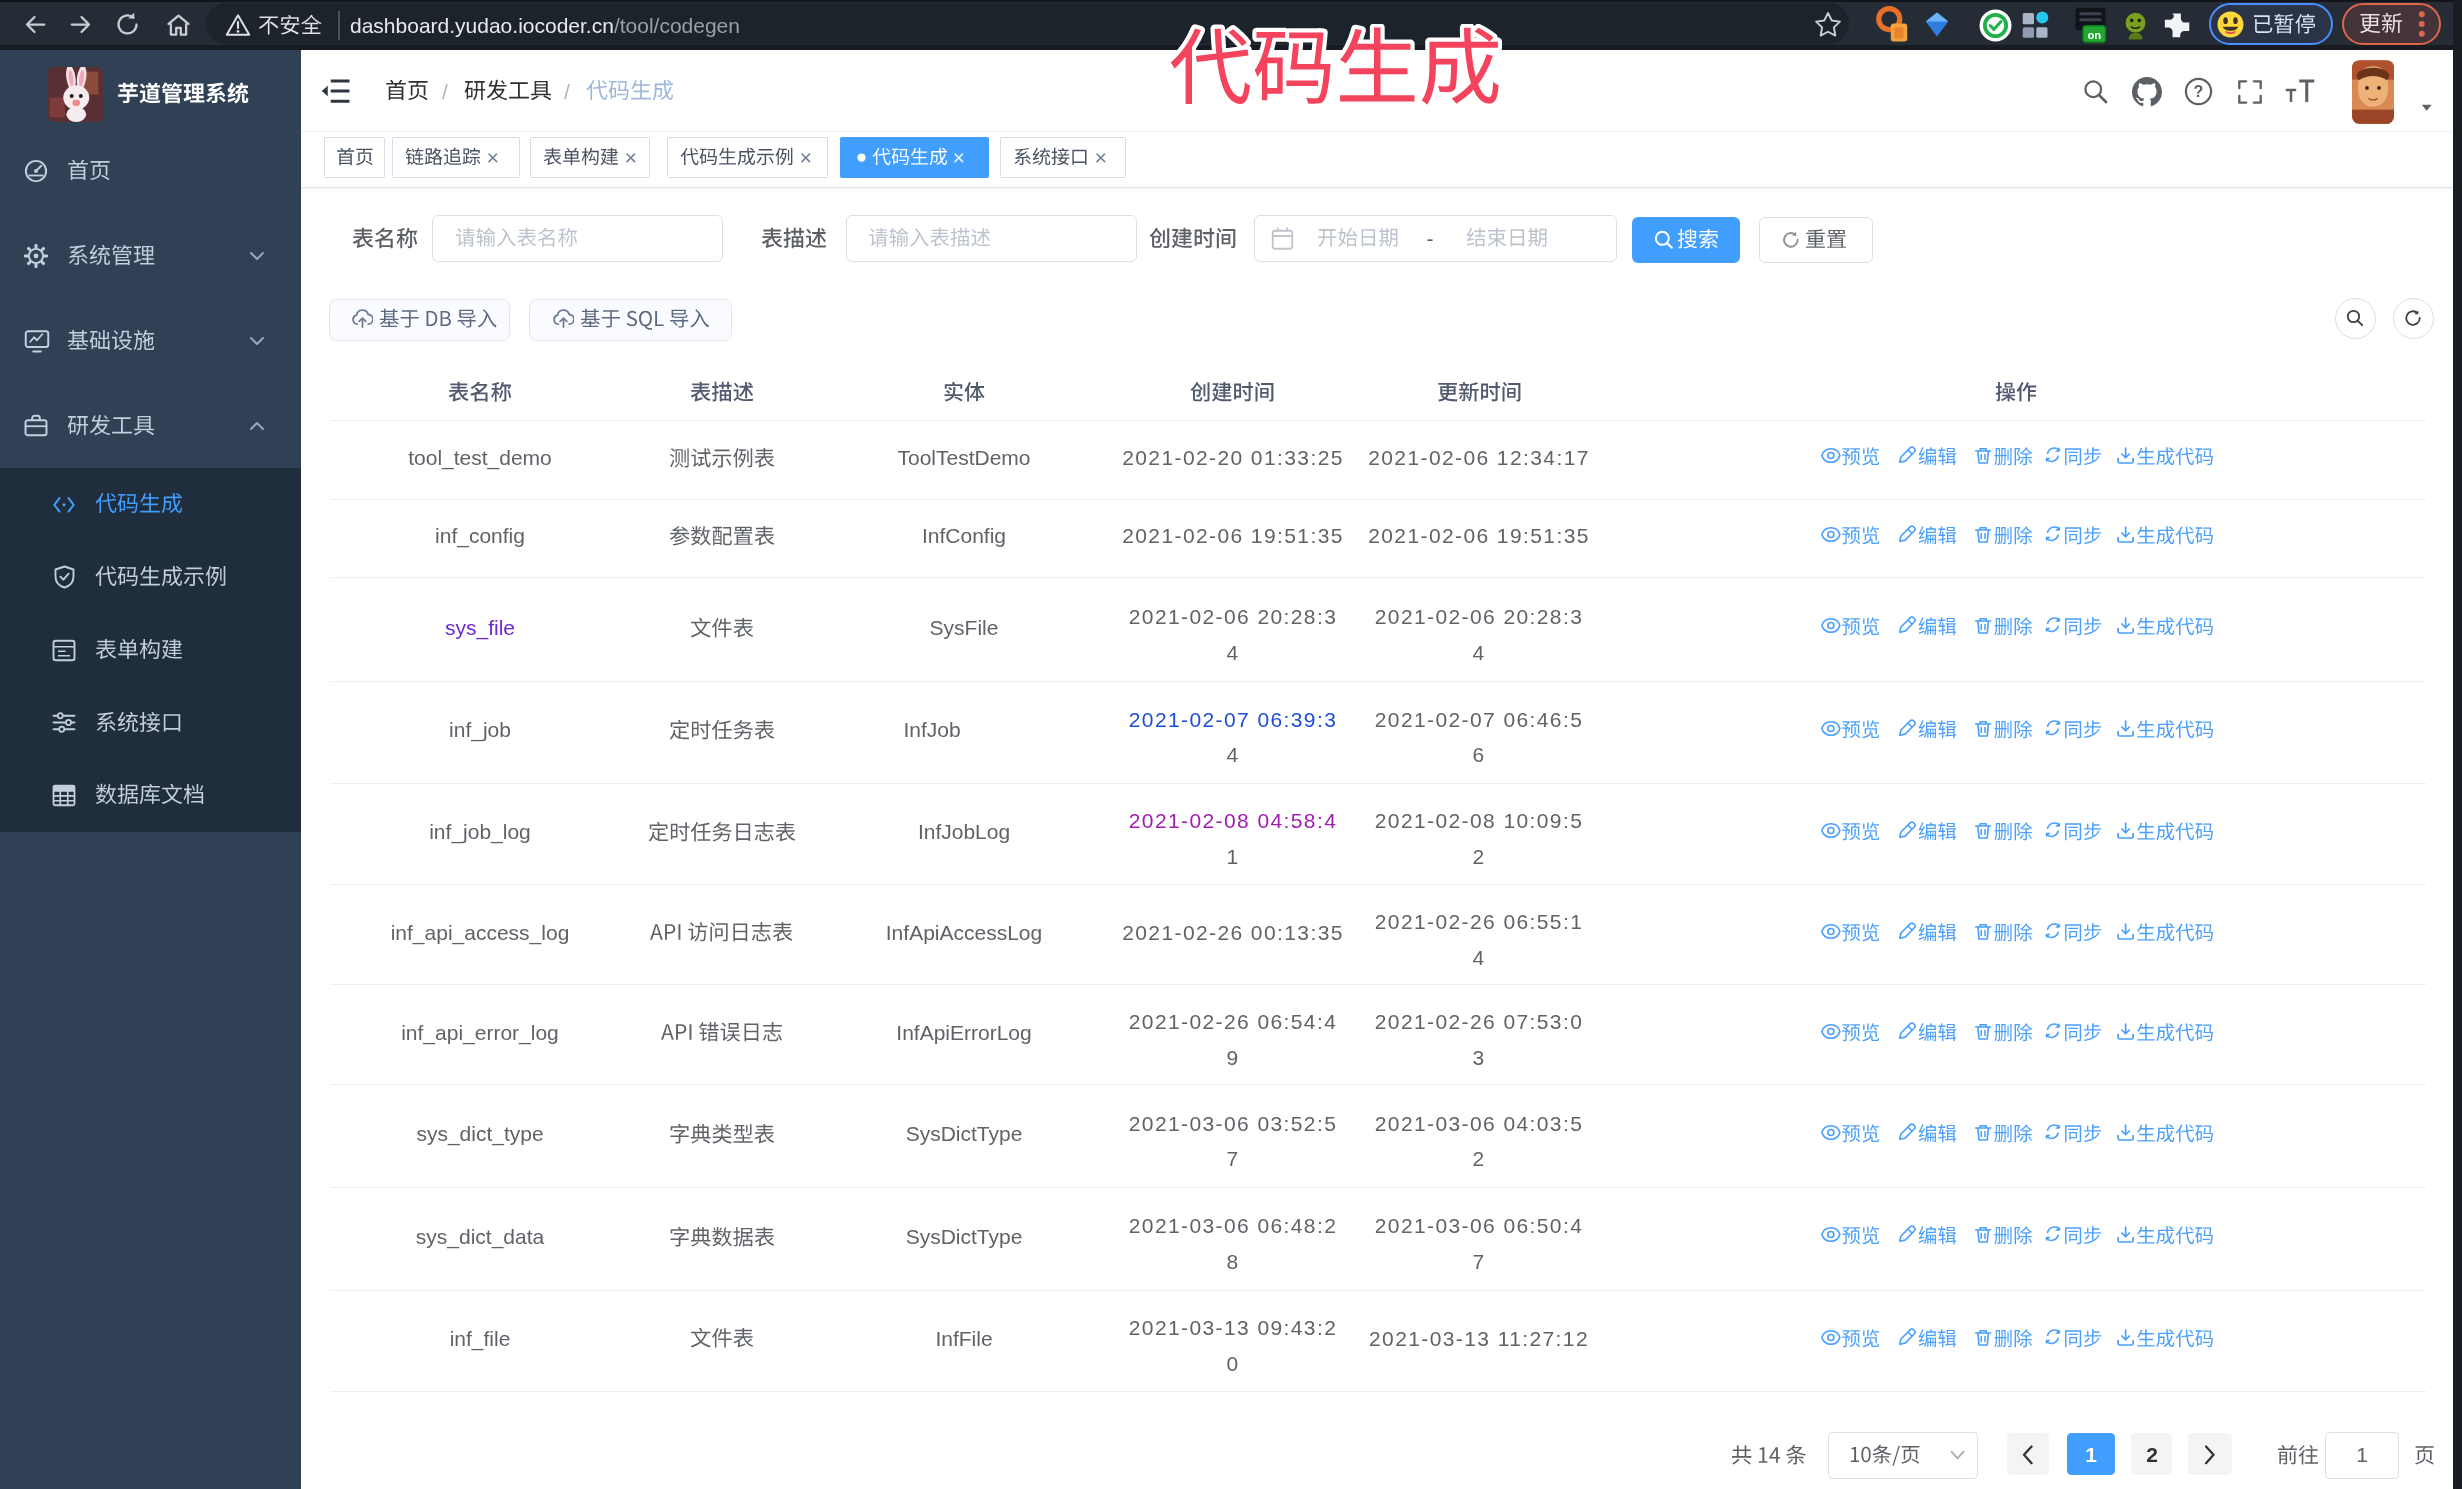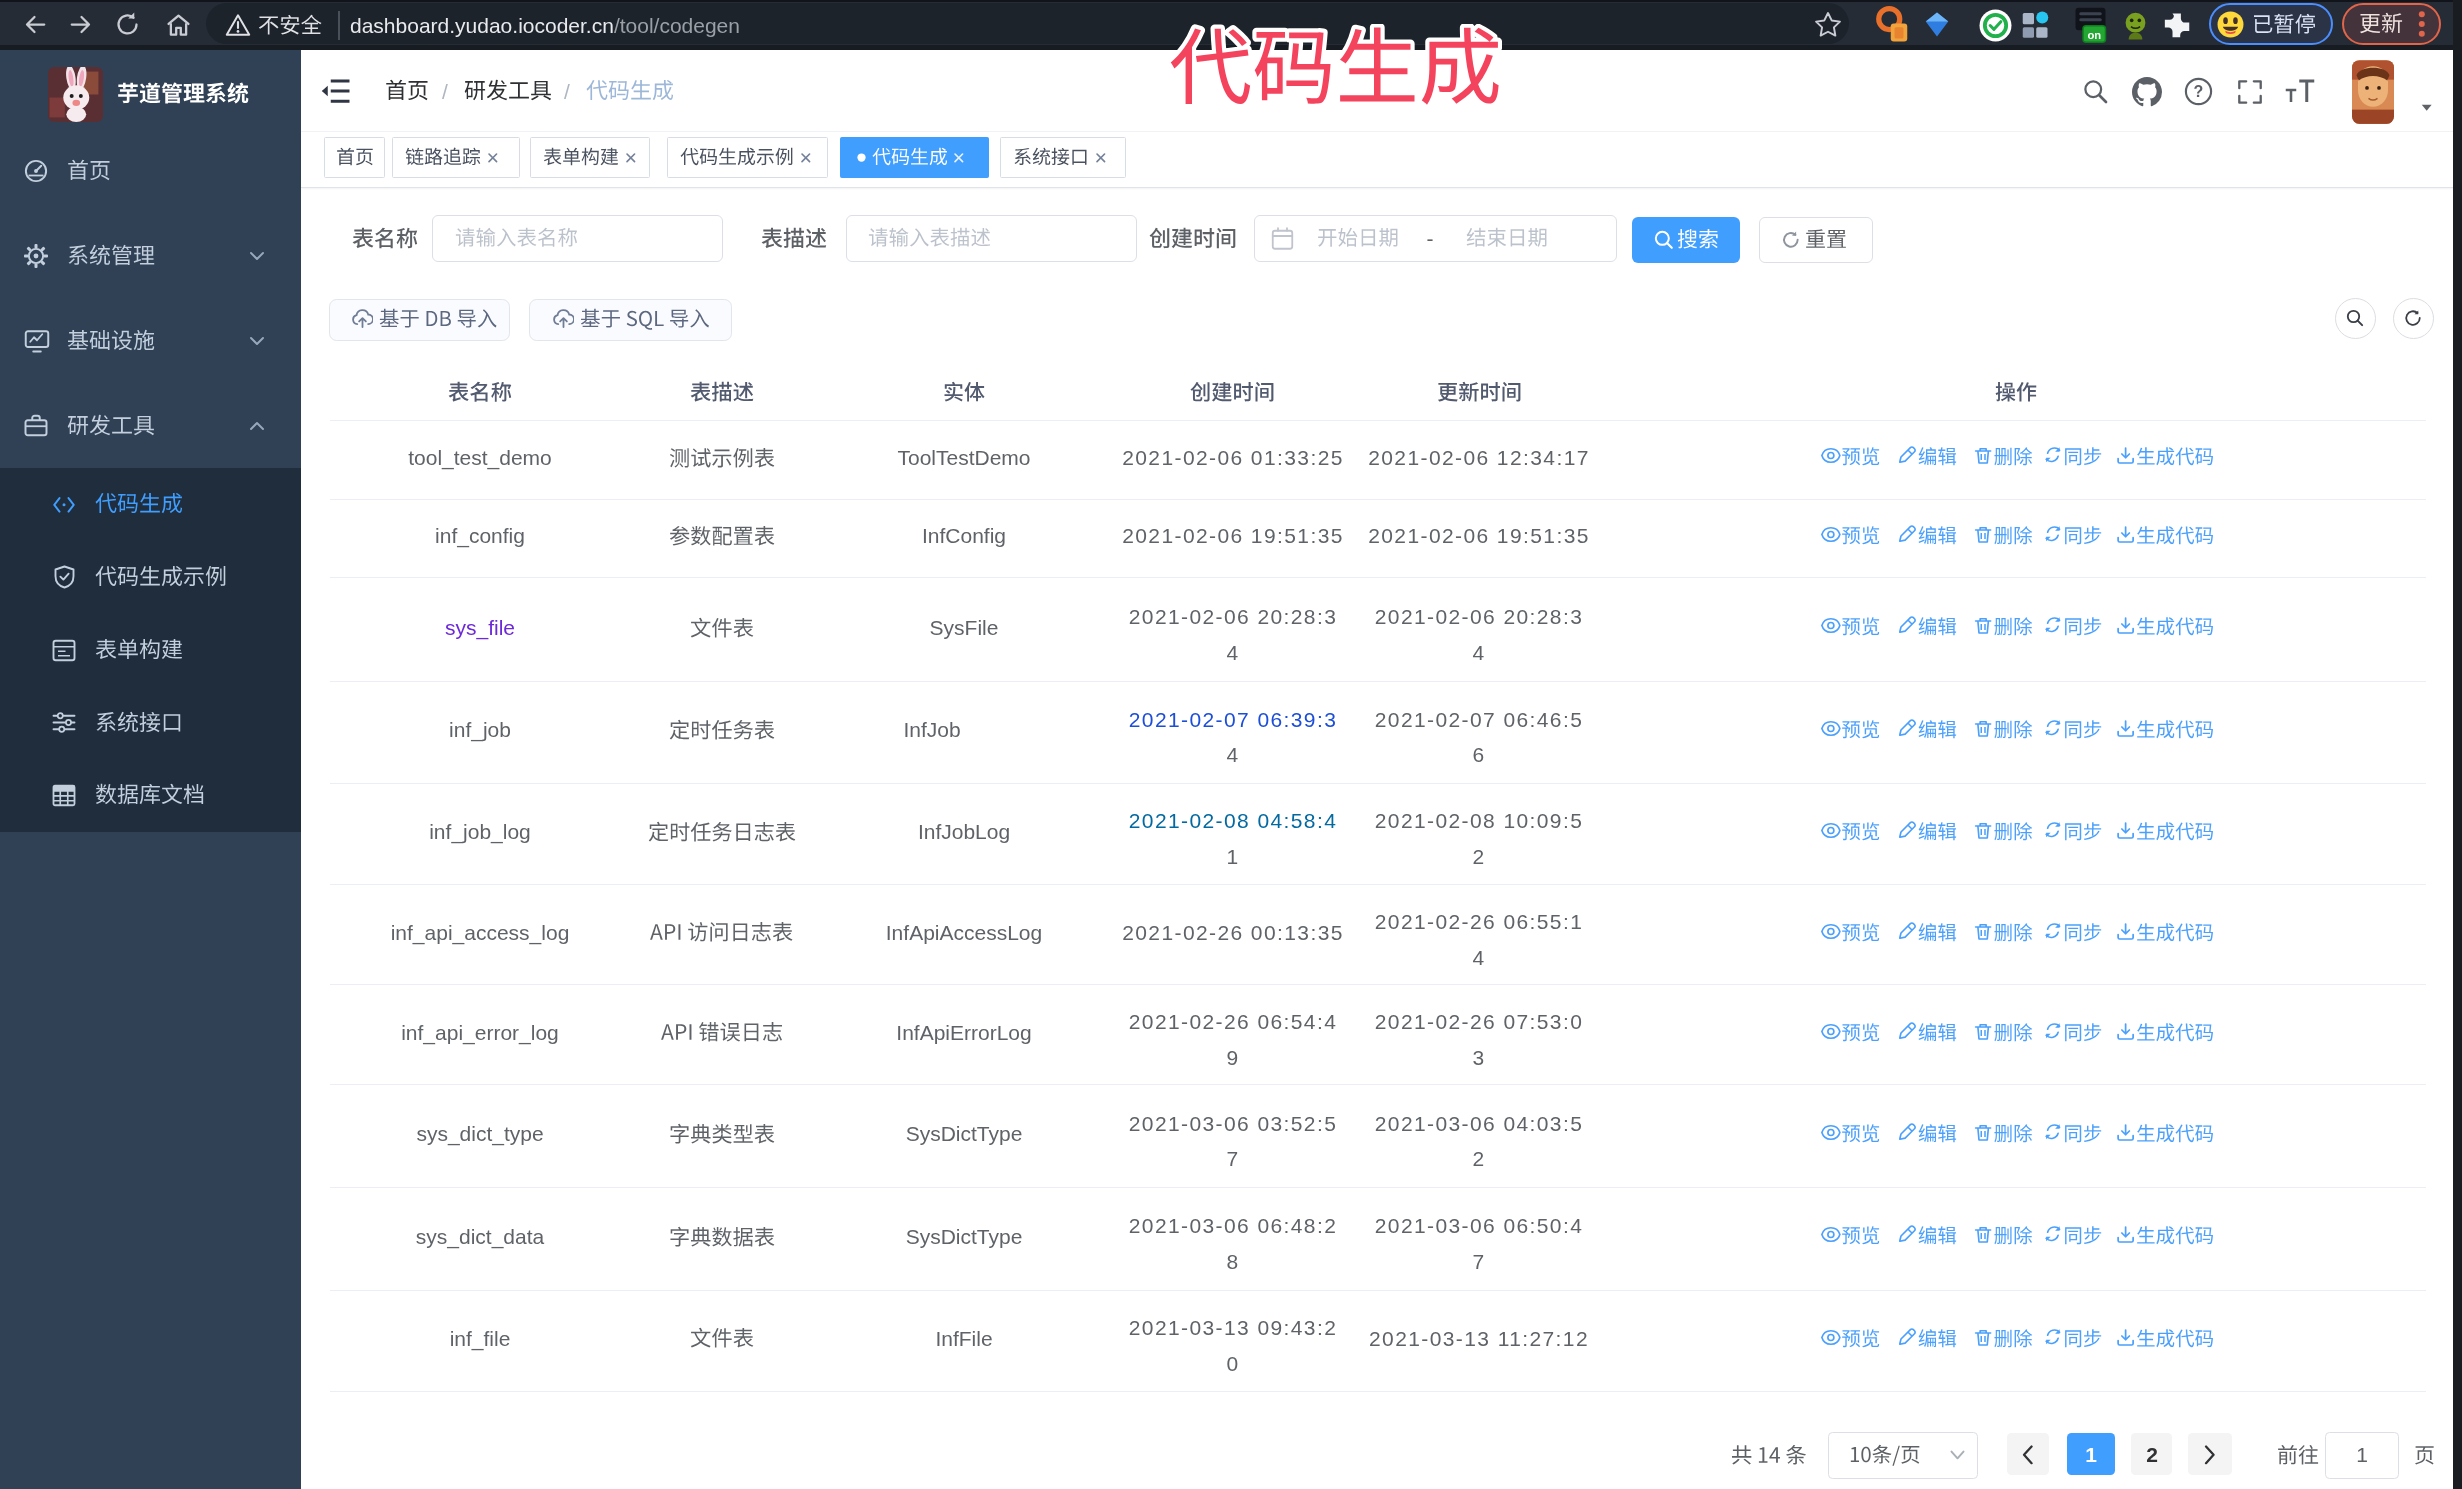--- a/index.html
+++ b/index.html
@@ -433,21 +433,21 @@
         </g>
       </g>
     </defs>
   </svg>
 <div style="position:absolute;left:330px;top:499px;width:2096px;height:0.8px;background:#ebeef5;"></div>
 <span style="position:absolute;left:480px;top:458px;transform:translate(-50%,-50%);font:400 21px 'Liberation Sans',sans-serif;color:#5f6368;white-space:nowrap;">tool_test_demo</span>
 <div style="position:absolute;left:669px;top:447px;line-height:0"><svg width="106" height="23" viewBox="0 0 140 30">
       <path d="M13.6 22.1C15 23.5 16.7 25.4 17.5 26.7L18.8 25.7C18 24.5 16.4 22.6 14.9 21.3ZM8.7 2.7V20.3H10.4V4.4H16.5V20.2H18.2V2.7ZM24.3 1.5V24.4C24.3 24.9 24.1 25 23.7 25C23.3 25 22 25 20.5 25C20.8 25.5 21.1 26.3 21.1 26.8C23.1 26.8 24.3 26.7 25 26.4C25.7 26.1 26 25.6 26 24.4V1.5ZM20.4 3.6V20.4H22.1V3.6ZM12.5 6.4V16.3C12.5 19.7 11.9 23.2 7.3 25.5C7.6 25.8 8.1 26.5 8.3 26.8C13.3 24.3 14.1 20 14.1 16.3V6.4ZM2.3 2.9C3.8 3.8 5.9 5.1 6.8 6L8.1 4.3C7.1 3.5 5 2.2 3.5 1.4ZM1.1 10.5C2.6 11.3 4.6 12.6 5.7 13.4L6.9 11.8C5.9 10.9 3.8 9.7 2.3 9ZM1.6 25.4 3.5 26.5C4.7 23.9 6.1 20.5 7.1 17.6L5.4 16.5C4.3 19.6 2.7 23.2 1.6 25.4Z M31.4 2.9C32.8 4.2 34.6 6 35.4 7.1L36.9 5.7C36 4.5 34.2 2.9 32.8 1.7ZM49.8 2.4C50.9 3.6 52.2 5.3 52.8 6.4L54.3 5.4C53.7 4.3 52.4 2.7 51.2 1.5ZM29.4 9.9V11.9H33.3V22C33.3 23.2 32.5 24 31.9 24.3C32.3 24.8 32.8 25.6 33 26.2C33.4 25.6 34.2 25.1 39 21.9C38.8 21.5 38.5 20.7 38.4 20.1L35.3 22.1V9.9ZM46.8 1.3 47 6.9H37.7V9H47C47.5 19.5 48.9 26.7 52.3 26.8C53.4 26.8 54.5 25.6 55.1 20.9C54.7 20.7 53.8 20.2 53.4 19.7C53.2 22.5 52.9 24.1 52.4 24.1C50.7 24 49.6 17.6 49.1 9H54.9V6.9H49C49 5.1 48.9 3.2 48.9 1.3ZM38.1 22.9 38.7 24.9C41 24.2 44.1 23.3 47 22.5L46.7 20.6L43.5 21.5V15H46.1V13H38.6V15H41.5V22Z M62.6 14.8C61.3 18 59.3 21.1 57 23.1C57.5 23.4 58.5 24 58.9 24.3C61.1 22.2 63.3 18.8 64.7 15.4ZM75.2 15.7C77.2 18.4 79.3 22 80.1 24.4L82.2 23.4C81.3 21 79.1 17.5 77.1 14.9ZM60.2 3.2V5.3H79.9V3.2ZM57.7 10V12.1H68.9V24.1C68.9 24.6 68.7 24.7 68.2 24.7C67.7 24.7 65.9 24.7 64 24.6C64.3 25.3 64.6 26.2 64.7 26.9C67.2 26.9 68.9 26.8 69.8 26.5C70.8 26.1 71.2 25.5 71.2 24.1V12.1H82.3V10Z M103.3 4.4V20H105.2V4.4ZM107.9 1.3V24C107.9 24.5 107.7 24.6 107.3 24.6C106.8 24.6 105.3 24.7 103.6 24.6C103.9 25.2 104.2 26.1 104.4 26.7C106.5 26.7 107.9 26.6 108.7 26.3C109.5 26 109.9 25.3 109.9 24V1.3ZM94 16.5C95 17.3 96.2 18.3 97 19.1C95.7 21.9 94 24 92 25.3C92.4 25.7 93 26.4 93.3 26.9C97.6 23.9 100.5 18.1 101.5 9.1L100.3 8.8L99.9 8.9H96.3C96.7 7.5 97 6.1 97.3 4.6H102.1V2.7H92.3V4.6H95.3C94.4 9.1 93 13.3 91 16.1C91.5 16.4 92.3 17.1 92.6 17.4C93.9 15.6 94.9 13.4 95.7 10.8H99.3C99 13.1 98.5 15.3 97.8 17.1C97 16.4 96 15.7 95.2 15.1ZM89.9 1.1C88.8 5.3 87.1 9.3 84.9 12C85.3 12.5 85.8 13.6 86 14.1C86.7 13.2 87.4 12.2 88 11.1V26.8H89.9V7.1C90.7 5.3 91.3 3.5 91.8 1.7Z M119.1 26.9C119.7 26.4 120.7 26.1 128.5 23.6C128.4 23.1 128.3 22.3 128.2 21.7L121.4 23.8V17.6C123.1 16.5 124.6 15.2 125.8 13.9C128 19.7 131.9 24 137.7 25.9C138 25.4 138.6 24.6 139.1 24.1C136.3 23.3 133.9 21.9 132 20.1C133.8 19 135.8 17.6 137.4 16.2L135.7 15C134.5 16.2 132.5 17.7 130.8 18.8C129.6 17.4 128.6 15.7 127.8 13.9H138.2V12H127V9.5H136V7.8H127V5.4H137.3V3.6H127V1.1H124.9V3.6H114.9V5.4H124.9V7.8H116.4V9.5H124.9V12H113.8V13.9H123.1C120.5 16.2 116.5 18.4 113 19.5C113.5 19.9 114.1 20.7 114.4 21.2C116 20.7 117.6 19.9 119.2 19V23.1C119.2 24.2 118.6 24.7 118.1 24.9C118.5 25.4 118.9 26.3 119.1 26.9Z" fill="#5f6368"></path>
     </svg></div>
 <span style="position:absolute;left:964px;top:458px;transform:translate(-50%,-50%);font:400 21px 'Liberation Sans',sans-serif;color:#5f6368;white-space:nowrap;">ToolTestDemo</span>
-<span style="position:absolute;left:1233px;top:458px;transform:translate(-50%,-50%);font:400 21px 'Liberation Sans',sans-serif;color:#5f6368;white-space:nowrap;letter-spacing:1.4px;">2021-02-06 01:33:25</span>
+<span style="position:absolute;left:1233px;top:458px;transform:translate(-50%,-50%);font:400 21px 'Liberation Sans',sans-serif;color:#5f6368;white-space:nowrap;letter-spacing:1.4px;">2021-02-20 01:33:25</span>
 <span style="position:absolute;left:1479px;top:458px;transform:translate(-50%,-50%);font:400 21px 'Liberation Sans',sans-serif;color:#5f6368;white-space:nowrap;letter-spacing:1.4px;">2021-02-06 12:34:17</span>
 <svg style="position:absolute;left:1819px;top:442px" width="398" height="30" viewBox="0 0 525 40">
     <use href="#ops"></use>
   </svg>
 <div style="position:absolute;left:330px;top:577px;width:2096px;height:0.8px;background:#ebeef5;"></div>
 <span style="position:absolute;left:480px;top:536px;transform:translate(-50%,-50%);font:400 21px 'Liberation Sans',sans-serif;color:#5f6368;white-space:nowrap;text-align:right;">inf_config</span>
 <div style="position:absolute;left:669px;top:525px;line-height:0"><svg width="106" height="23" viewBox="0 0 140 30">
       <path d="M15.3 13.4C13.4 14.8 9.9 16 7.1 16.7C7.6 17.1 8.1 17.7 8.5 18.2C11.3 17.4 14.8 16 17.1 14.3ZM17.8 16.7C15.3 18.5 10.7 20 6.7 20.7C7.1 21.2 7.6 21.8 7.9 22.3C12.1 21.4 16.7 19.8 19.5 17.6ZM21.3 19.7C18.2 22.7 11.8 24.4 4.9 25.1C5.3 25.6 5.7 26.4 6 26.9C13.2 26 19.7 24.1 23.2 20.6ZM5 8.1C5.7 7.9 6.5 7.8 11.3 7.5C10.9 8.5 10.5 9.3 10 10.2H1.5V12H8.6C6.6 14.4 4.1 16.3 1.1 17.6C1.6 17.9 2.4 18.8 2.7 19.2C6 17.5 9 15.2 11.2 12H17C19.1 15 22.4 17.6 25.6 19.1C25.9 18.5 26.6 17.8 27 17.3C24.3 16.3 21.3 14.3 19.3 12H26.6V10.2H12.4C12.9 9.3 13.3 8.4 13.7 7.4L21.5 7.1C22.3 7.7 22.9 8.3 23.3 8.8L25.1 7.6C23.5 5.9 20.4 3.5 17.8 2L16.2 3.1C17.3 3.8 18.5 4.6 19.6 5.4L8.7 5.8C10.5 4.8 12.3 3.4 14 2L12.1 1C10.1 2.9 7.3 4.8 6.4 5.2C5.6 5.7 5 6 4.4 6.1C4.6 6.6 4.9 7.6 5 8.1Z M40.4 1.7C39.9 2.7 39 4.4 38.3 5.4L39.7 6C40.4 5.1 41.4 3.7 42.2 2.4ZM30.5 2.4C31.2 3.6 31.9 5.2 32.2 6.1L33.8 5.4C33.5 4.4 32.8 2.9 32 1.8ZM39.5 17.4C38.8 18.8 37.9 20 36.9 21.1C35.8 20.6 34.7 20 33.7 19.6C34.1 18.9 34.5 18.2 34.9 17.4ZM31.1 20.4C32.5 20.9 34 21.6 35.4 22.3C33.6 23.6 31.4 24.5 29.1 25C29.5 25.4 30 26.2 30.2 26.7C32.7 26 35.1 24.9 37.1 23.2C38.1 23.8 38.9 24.3 39.5 24.8L40.9 23.4C40.2 23 39.4 22.5 38.5 22C40 20.4 41.2 18.4 41.9 16L40.7 15.5L40.4 15.6H35.8L36.4 14.1L34.5 13.8C34.3 14.4 34 15 33.8 15.6H30V17.4H32.9C32.3 18.5 31.7 19.5 31.1 20.4ZM35.2 1.1V6.3H29.4V8.1H34.6C33.2 9.9 31.1 11.6 29.1 12.5C29.5 12.9 30 13.6 30.2 14.1C31.9 13.1 33.8 11.6 35.2 9.9V13.3H37.2V9.5C38.5 10.5 40.2 11.8 40.9 12.5L42.1 10.9C41.4 10.5 38.9 8.9 37.6 8.1H42.9V6.3H37.2V1.1ZM45.6 1.3C44.9 6.3 43.7 11 41.5 13.9C41.9 14.2 42.7 14.9 43.1 15.2C43.8 14.2 44.4 12.9 45 11.6C45.6 14.3 46.4 16.9 47.4 19.1C45.9 21.7 43.7 23.8 40.6 25.3C41 25.7 41.6 26.5 41.8 27C44.7 25.4 46.8 23.5 48.5 21C49.9 23.4 51.6 25.3 53.8 26.6C54.1 26.1 54.7 25.4 55.2 25C52.9 23.7 51 21.7 49.6 19.1C51.1 16.2 52 12.7 52.6 8.5H54.5V6.6H46.6C47 5 47.3 3.3 47.5 1.7ZM50.7 8.5C50.2 11.7 49.5 14.5 48.5 16.9C47.5 14.4 46.7 11.5 46.1 8.5Z M71.5 2.4V4.4H80V11.2H71.6V23.4C71.6 25.9 72.4 26.6 75 26.6C75.5 26.6 79.1 26.6 79.7 26.6C82.2 26.6 82.9 25.3 83.1 20.7C82.5 20.6 81.6 20.2 81.1 19.9C81 23.9 80.8 24.6 79.5 24.6C78.8 24.6 75.8 24.6 75.2 24.6C73.9 24.6 73.7 24.4 73.7 23.4V13.2H80V15.1H82V2.4ZM60 20.2H67.8V23.1H60ZM60 18.6V9.2H61.9V11.4C61.9 12.9 61.6 14.7 60 16.1C60.3 16.3 60.7 16.7 60.9 17C62.7 15.3 63.1 13.1 63.1 11.4V9.2H64.7V14.4C64.7 15.8 65 16 66.1 16C66.3 16 67.3 16 67.5 16H67.8V18.6ZM57.6 2.2V4.1H61.6V7.3H58.3V26.8H60V24.8H67.8V26.4H69.5V7.3H66.3V4.1H70.1V2.2ZM63.1 7.3V4.1H64.8V7.3ZM65.9 9.2H67.8V14.8L67.7 14.8C67.6 14.8 67.6 14.8 67.3 14.8C67.1 14.8 66.4 14.8 66.2 14.8C65.9 14.8 65.9 14.8 65.9 14.4Z M102.2 3.7H107V6.2H102.2ZM95.7 3.7H100.3V6.2H95.7ZM89.3 3.7H93.7V6.2H89.3ZM89.3 12.7V24.5H85.6V26H110.5V24.5H106.6V12.7H97.9L98.3 11H109.8V9.4H98.6L98.9 7.8H109.1V2.2H87.3V7.8H96.7L96.5 9.4H85.9V11H96.2L95.9 12.7ZM91.3 24.5V22.7H104.6V24.5ZM91.3 16.9H104.6V18.6H91.3ZM91.3 15.7V14.1H104.6V15.7ZM91.3 19.8H104.6V21.5H91.3Z M119.1 26.9C119.7 26.4 120.7 26.1 128.5 23.6C128.4 23.1 128.3 22.3 128.2 21.7L121.4 23.8V17.6C123.1 16.5 124.6 15.2 125.8 13.9C128 19.7 131.9 24 137.7 25.9C138 25.4 138.6 24.6 139.1 24.1C136.3 23.3 133.9 21.9 132 20.1C133.8 19 135.8 17.6 137.4 16.2L135.7 15C134.5 16.2 132.5 17.7 130.8 18.8C129.6 17.4 128.6 15.7 127.8 13.9H138.2V12H127V9.5H136V7.8H127V5.4H137.3V3.6H127V1.1H124.9V3.6H114.9V5.4H124.9V7.8H116.4V9.5H124.9V12H113.8V13.9H123.1C120.5 16.2 116.5 18.4 113 19.5C113.5 19.9 114.1 20.7 114.4 21.2C116 20.7 117.6 19.9 119.2 19V23.1C119.2 24.2 118.6 24.7 118.1 24.9C118.5 25.4 118.9 26.3 119.1 26.9Z" fill="#5f6368"></path>
     </svg></div>
 <span style="position:absolute;left:964px;top:536px;transform:translate(-50%,-50%);font:400 21px 'Liberation Sans',sans-serif;color:#5f6368;white-space:nowrap;">InfConfig</span>
@@ -481,21 +481,21 @@
 <span style="position:absolute;left:1479px;top:755px;transform:translate(-50%,-50%);font:400 21px 'Liberation Sans',sans-serif;color:#5f6368;white-space:nowrap;letter-spacing:1.4px;">6</span>
 <svg style="position:absolute;left:1819px;top:715px" width="398" height="30" viewBox="0 0 525 40">
     <use href="#ops"></use>
   </svg>
 <div style="position:absolute;left:330px;top:884px;width:2096px;height:0.8px;background:#ebeef5;"></div>
 <span style="position:absolute;left:480px;top:832px;transform:translate(-50%,-50%);font:400 21px 'Liberation Sans',sans-serif;color:#5f6368;white-space:nowrap;">inf_job_log</span>
 <div style="position:absolute;left:648px;top:821px;line-height:0"><svg width="148" height="23" viewBox="0 0 196 30">
       <path d="M6.3 14.1C5.7 19.1 4.1 23.1 1 25.6C1.5 25.9 2.4 26.6 2.7 27C4.6 25.3 5.9 23.2 6.9 20.6C9.5 25.5 13.7 26.4 19.5 26.4H26.1C26.2 25.8 26.6 24.8 26.9 24.3C25.5 24.3 20.7 24.3 19.7 24.3C18 24.3 16.5 24.2 15.1 24V18.3H23.4V16.4H15.1V11.8H22.3V9.7H5.9V11.8H12.9V23.4C10.6 22.5 8.8 20.9 7.7 17.9C8 16.8 8.2 15.6 8.4 14.3ZM11.9 1.5C12.4 2.4 12.9 3.4 13.2 4.3H2.3V10.4H4.4V6.3H23.5V10.4H25.7V4.3H15.6C15.3 3.4 14.6 2 14 0.9Z M41.3 12C42.8 14.1 44.7 17.1 45.6 18.8L47.4 17.8C46.5 16 44.5 13.2 43 11.1ZM37.1 13.4V19.8H32.3V13.4ZM37.1 11.5H32.3V5.4H37.1ZM30.3 3.5V23.9H32.3V21.7H39V3.5ZM49.4 1.3V6.7H40.3V8.8H49.4V23.7C49.4 24.3 49.2 24.5 48.6 24.5C48 24.5 45.9 24.5 43.7 24.4C44 25.1 44.4 26 44.5 26.6C47.3 26.6 49.1 26.6 50.1 26.2C51.1 25.9 51.5 25.3 51.5 23.7V8.8H54.9V6.7H51.5V1.3Z M65.6 23.8V25.8H82.4V23.8H75V15.1H82.9V13.1H75V5.3C77.5 4.8 79.9 4.2 81.8 3.6L80.2 1.8C76.7 3.1 70.6 4.2 65.4 4.9C65.7 5.3 66 6.1 66.1 6.6C68.2 6.4 70.6 6.1 72.8 5.7V13.1H64.5V15.1H72.8V23.8ZM64.3 1.1C62.5 5.5 59.6 9.8 56.6 12.6C57 13.1 57.7 14.2 57.9 14.7C59 13.6 60.1 12.3 61.2 10.9V26.9H63.3V7.8C64.4 5.9 65.5 3.8 66.3 1.8Z M96.5 14C96.4 15 96.2 15.9 96 16.7H87.5V18.6H95.3C93.7 22.2 90.6 24.1 85.6 25C86 25.5 86.5 26.4 86.7 26.8C92.3 25.5 95.8 23.2 97.6 18.6H106.1C105.6 22.3 105 24 104.4 24.5C104.1 24.8 103.7 24.8 103.2 24.8C102.5 24.8 100.7 24.8 98.9 24.6C99.3 25.1 99.5 25.9 99.6 26.5C101.2 26.6 102.9 26.6 103.8 26.6C104.8 26.5 105.4 26.3 106 25.8C107 24.9 107.6 22.8 108.2 17.7C108.3 17.4 108.4 16.7 108.4 16.7H98.1C98.4 15.9 98.5 15.1 98.7 14.1ZM104.9 5.8C103.2 7.5 100.9 8.8 98.3 9.9C96 8.9 94.3 7.7 93.1 6.2L93.5 5.8ZM94.7 1.1C93.2 3.5 90.5 6.4 86.5 8.4C87 8.8 87.6 9.5 87.8 10C89.3 9.2 90.6 8.3 91.7 7.4C92.8 8.7 94.2 9.8 95.9 10.7C92.5 11.8 88.8 12.5 85.3 12.8C85.6 13.3 86 14.1 86.1 14.6C90.2 14.1 94.4 13.3 98.2 11.8C101.5 13.2 105.4 13.9 109.7 14.3C110 13.7 110.5 12.9 110.9 12.4C107.2 12.2 103.7 11.7 100.7 10.8C103.8 9.3 106.5 7.3 108.1 4.8L106.9 3.9L106.5 4H95.1C95.8 3.2 96.4 2.4 96.9 1.5Z M119.1 14.8H133.1V22.7H119.1ZM119.1 12.7V5.1H133.1V12.7ZM116.9 3V26.6H119.1V24.8H133.1V26.4H135.3V3Z M147.6 17.5V23.6C147.6 25.9 148.4 26.5 151.6 26.5C152.3 26.5 157.3 26.5 158 26.5C160.7 26.5 161.4 25.6 161.7 21.9C161.1 21.8 160.3 21.5 159.8 21.1C159.7 24.1 159.4 24.6 157.9 24.6C156.8 24.6 152.6 24.6 151.8 24.6C150 24.6 149.7 24.4 149.7 23.5V17.5ZM150.6 15.8C152.9 17.1 155.6 19.2 156.8 20.6L158.4 19.2C157 17.8 154.3 15.8 152 14.5ZM160.8 18.1C162.2 20.5 163.8 23.7 164.4 25.6L166.5 24.8C165.8 22.9 164.1 19.8 162.7 17.4ZM144.2 17.7C143.6 19.9 142.7 22.7 141.4 24.5L143.3 25.5C144.5 23.6 145.5 20.6 146.1 18.4ZM152.9 1.1V5.2H141.6V7.2H152.9V11.9H143.4V13.9H164.8V11.9H155V7.2H166.5V5.2H155V1.1Z M175.1 26.9C175.7 26.4 176.7 26.1 184.5 23.6C184.4 23.1 184.3 22.3 184.2 21.7L177.4 23.8V17.6C179.1 16.5 180.6 15.2 181.8 13.9C184 19.7 187.9 24 193.7 25.9C194 25.4 194.6 24.6 195.1 24.1C192.3 23.3 189.9 21.9 188 20.1C189.8 19 191.8 17.6 193.4 16.2L191.7 15C190.5 16.2 188.5 17.7 186.8 18.8C185.6 17.4 184.6 15.7 183.8 13.9H194.2V12H183V9.5H192V7.8H183V5.4H193.3V3.6H183V1.1H180.9V3.6H170.9V5.4H180.9V7.8H172.4V9.5H180.9V12H169.8V13.9H179.1C176.5 16.2 172.5 18.4 169 19.5C169.5 19.9 170.1 20.7 170.4 21.2C172 20.7 173.6 19.9 175.2 19V23.1C175.2 24.2 174.6 24.7 174.1 24.9C174.5 25.4 174.9 26.3 175.1 26.9Z" fill="#5f6368"></path>
     </svg></div>
 <span style="position:absolute;left:964px;top:832px;transform:translate(-50%,-50%);font:400 21px 'Liberation Sans',sans-serif;color:#5f6368;white-space:nowrap;">InfJobLog</span>
-<span style="position:absolute;left:1233px;top:821px;transform:translate(-50%,-50%);font:400 21px 'Liberation Sans',sans-serif;color:#0369a1;white-space:nowrap;letter-spacing:1.4px;">2021-02-08 04:58:4</span>
+<span style="position:absolute;left:1233px;top:821px;transform:translate(-50%,-50%);font:400 21px 'Liberation Sans',sans-serif;color:#a21caf;white-space:nowrap;letter-spacing:1.4px;">2021-02-08 04:58:4</span>
 <span style="position:absolute;left:1233px;top:857px;transform:translate(-50%,-50%);font:400 21px 'Liberation Sans',sans-serif;color:#5f6368;white-space:nowrap;letter-spacing:1.4px;">1</span>
 <span style="position:absolute;left:1479px;top:821px;transform:translate(-50%,-50%);font:400 21px 'Liberation Sans',sans-serif;color:#5f6368;white-space:nowrap;letter-spacing:1.4px;">2021-02-08 10:09:5</span>
 <span style="position:absolute;left:1479px;top:857px;transform:translate(-50%,-50%);font:400 21px 'Liberation Sans',sans-serif;color:#5f6368;white-space:nowrap;letter-spacing:1.4px;">2</span>
 <svg style="position:absolute;left:1819px;top:817px" width="398" height="30" viewBox="0 0 525 40">
     <use href="#ops"></use>
   </svg>
 <div style="position:absolute;left:330px;top:984px;width:2096px;height:0.8px;background:#ebeef5;"></div>
 <span style="position:absolute;left:480px;top:933px;transform:translate(-50%,-50%);font:400 21px 'Liberation Sans',sans-serif;color:#5f6368;white-space:nowrap;">inf_api_access_log</span>
 <div style="position:absolute;left:650px;top:921px;line-height:0"><svg width="143" height="23" viewBox="0 0 189 30">
       <path d="M0.1 24.6H2.7L4.7 18.4H12.2L14.2 24.6H16.9L9.9 4.1H7.1ZM5.3 16.3 6.4 13.2C7.1 10.8 7.8 8.6 8.4 6.2H8.5C9.2 8.6 9.8 10.8 10.6 13.2L11.6 16.3Z M19.9 24.6H22.4V16.5H25.8C30.3 16.5 33.4 14.5 33.4 10.1C33.4 5.7 30.3 4.1 25.7 4.1H19.9ZM22.4 14.4V6.2H25.4C29 6.2 30.8 7.1 30.8 10.1C30.8 13.1 29.1 14.4 25.5 14.4Z M37.6 24.6H40.2V4.1H37.6Z M65.8 1.7C66.3 3.1 66.9 4.9 67.1 6L69.2 5.3C69 4.3 68.3 2.5 67.8 1.2ZM52.8 2.9C54.1 4.2 55.8 6 56.7 7.1L58.2 5.6C57.3 4.6 55.5 2.8 54.2 1.6ZM59.7 6V8.1H63.8C63.6 15.1 63.2 21.8 58.7 25.5C59.2 25.8 59.9 26.5 60.2 26.9C63.7 24 65 19.4 65.5 14.2H71.8C71.5 21.1 71.1 23.7 70.5 24.4C70.2 24.7 70 24.8 69.5 24.8C68.9 24.8 67.6 24.7 66.1 24.6C66.4 25.1 66.7 26 66.7 26.6C68.2 26.7 69.6 26.7 70.4 26.6C71.2 26.5 71.8 26.3 72.3 25.7C73.1 24.7 73.5 21.7 73.9 13.2C73.9 12.9 73.9 12.2 73.9 12.2H65.7C65.8 10.9 65.8 9.5 65.9 8.1H75.9V6ZM50.5 9.9V11.9H54.8V21.2C54.8 22.5 53.8 23.5 53.3 23.9C53.6 24.2 54.3 25.1 54.6 25.6C55 25 55.7 24.4 60.7 20.6C60.5 20.2 60.2 19.4 60.1 18.9L56.9 21.1V9.9Z M79.8 7.4V26.9H81.9V7.4ZM80.1 2.5C81.5 3.9 83.4 6 84.3 7.2L85.9 6C85 4.8 83.1 2.9 81.6 1.5ZM87.2 2.7V4.7H100.5V23.9C100.5 24.4 100.4 24.6 99.9 24.6C99.4 24.6 97.7 24.6 96 24.6C96.3 25.1 96.7 26.1 96.7 26.7C99 26.7 100.5 26.7 101.4 26.3C102.3 25.9 102.6 25.3 102.6 23.9V2.7ZM86.2 9.6V21.8H88.2V19.9H96.1V9.6ZM88.2 11.5H94V18H88.2Z M112.3 14.8H126.3V22.7H112.3ZM112.3 12.7V5.1H126.3V12.7ZM110.2 3V26.6H112.3V24.8H126.3V26.4H128.5V3Z M140.8 17.5V23.6C140.8 25.9 141.7 26.5 144.9 26.5C145.5 26.5 150.5 26.5 151.3 26.5C154 26.5 154.6 25.6 155 21.9C154.4 21.8 153.5 21.5 153 21.1C152.9 24.1 152.6 24.6 151.1 24.6C150 24.6 145.8 24.6 145 24.6C143.2 24.6 142.9 24.4 142.9 23.5V17.5ZM143.8 15.8C146.1 17.1 148.8 19.2 150.1 20.6L151.6 19.2C150.2 17.8 147.5 15.8 145.3 14.5ZM154.1 18.1C155.5 20.5 157 23.7 157.7 25.6L159.7 24.8C159 22.9 157.4 19.8 156 17.4ZM137.4 17.7C136.9 19.9 135.9 22.7 134.6 24.5L136.5 25.5C137.8 23.6 138.7 20.6 139.3 18.4ZM146.1 1.1V5.2H134.8V7.2H146.1V11.9H136.6V13.9H158V11.9H148.3V7.2H159.7V5.2H148.3V1.1Z M168.3 26.9C168.9 26.4 170 26.1 177.8 23.6C177.7 23.1 177.5 22.3 177.4 21.7L170.6 23.8V17.6C172.3 16.5 173.8 15.2 175 13.9C177.2 19.7 181.1 24 186.9 25.9C187.2 25.4 187.8 24.6 188.3 24.1C185.5 23.3 183.1 21.9 181.2 20.1C183 19 185 17.6 186.6 16.2L184.9 15C183.7 16.2 181.7 17.7 180 18.8C178.8 17.4 177.8 15.7 177.1 13.9H187.4V12H176.2V9.5H185.2V7.8H176.2V5.4H186.5V3.6H176.2V1.1H174.1V3.6H164.2V5.4H174.1V7.8H165.6V9.5H174.1V12H163V13.9H172.3C169.7 16.2 165.7 18.4 162.2 19.5C162.7 19.9 163.3 20.7 163.6 21.2C165.2 20.7 166.9 19.9 168.4 19V23.1C168.4 24.2 167.8 24.7 167.4 24.9C167.7 25.4 168.1 26.3 168.3 26.9Z" fill="#5f6368"></path>

